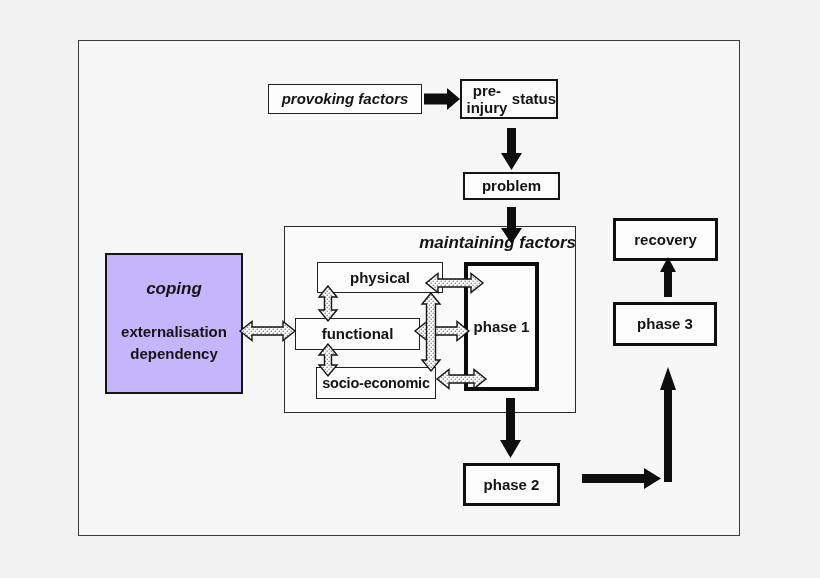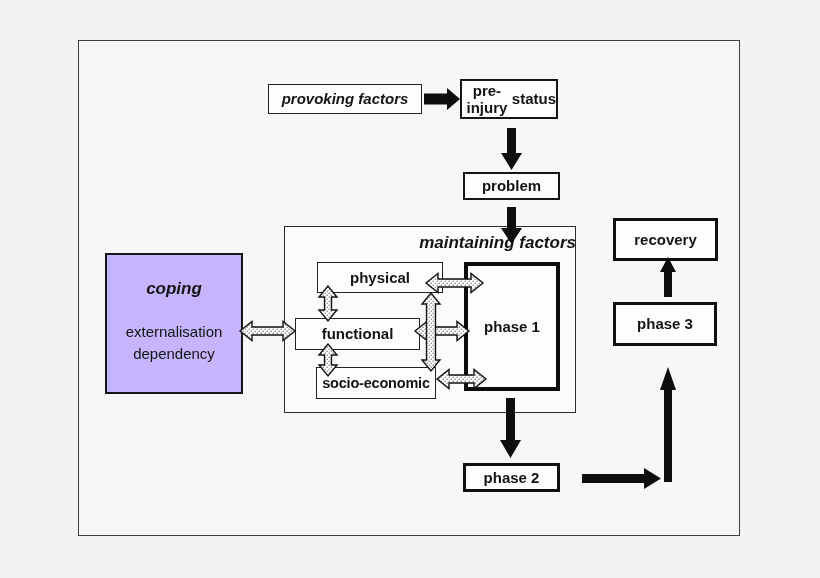--- a/index.html
+++ b/index.html
@@ -37,34 +37,34 @@
     position:absolute; left:284px; top:226px; width:292px; height:187px;
     border:1.3px solid #2a2a2a; background:#fbfbfb; box-sizing:border-box;
   }
   .mtitle {
     position:absolute; left:284px; top:233px; width:292px;
     text-align:right; font-weight:bold; font-style:italic; font-size:17px;
   }
   .physical  { left:317px; top:262px; width:126px; height:31px; }
   .functional{ left:295px; top:318px; width:125px; height:32px; }
   .socio     { left:316px; top:367px; width:120px; height:32px; font-size:14.5px; letter-spacing:-0.2px; }
-  .phase1    { left:464px; top:262px; width:96px; height:129px; }
+  .phase1    { left:464px; top:262px; width:75px; height:129px; }
 
   .coping {
     position:absolute; left:105px; top:253px; width:138px; height:141px;
     border:2px solid #161616; background:#c4b5fd; box-sizing:border-box;
     text-align:center;
   }
   .coping-title { margin-top:24px; font-weight:bold; font-style:italic; font-size:17px; }
-  .coping-items { margin-top:22px; font-weight:normal; font-size:15px; }
+  .coping-items { margin-top:22px; font-weight:bold; font-size:15px; }
   .coping-items div { line-height:22px; }
 
   .recovery { left:613px; top:204px; width:105px; height:43px;margin-top:14px; }
   .phase3   { left:613px; top:302px; width:104px; height:44px; }
-  .phase2   { left:463px; top:463px; width:97px; height:29px; }
+  .phase2   { left:463px; top:463px; width:97px; height:43px; }
 
   svg.overlay {
     position:absolute; left:0; top:0; width:820px; height:578px;
     pointer-events:none;
   }
   .solid-arrow { fill:#0e0e0e; stroke:none; }
   .double-arrow { fill:url(#stip); stroke:#141414; stroke-width:1.4; stroke-linejoin:miter; }
 </style>
 </head>
 <body>

